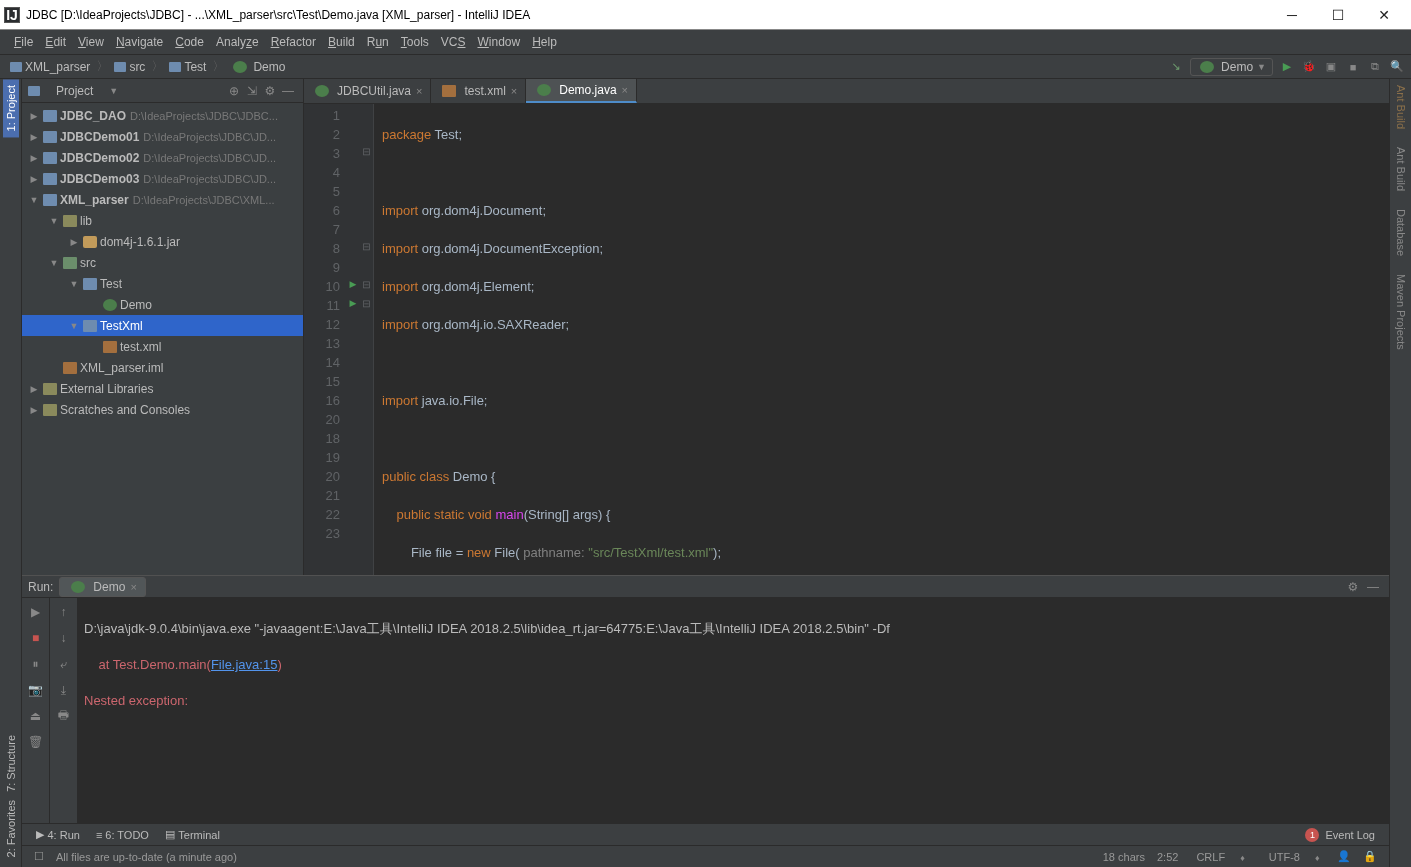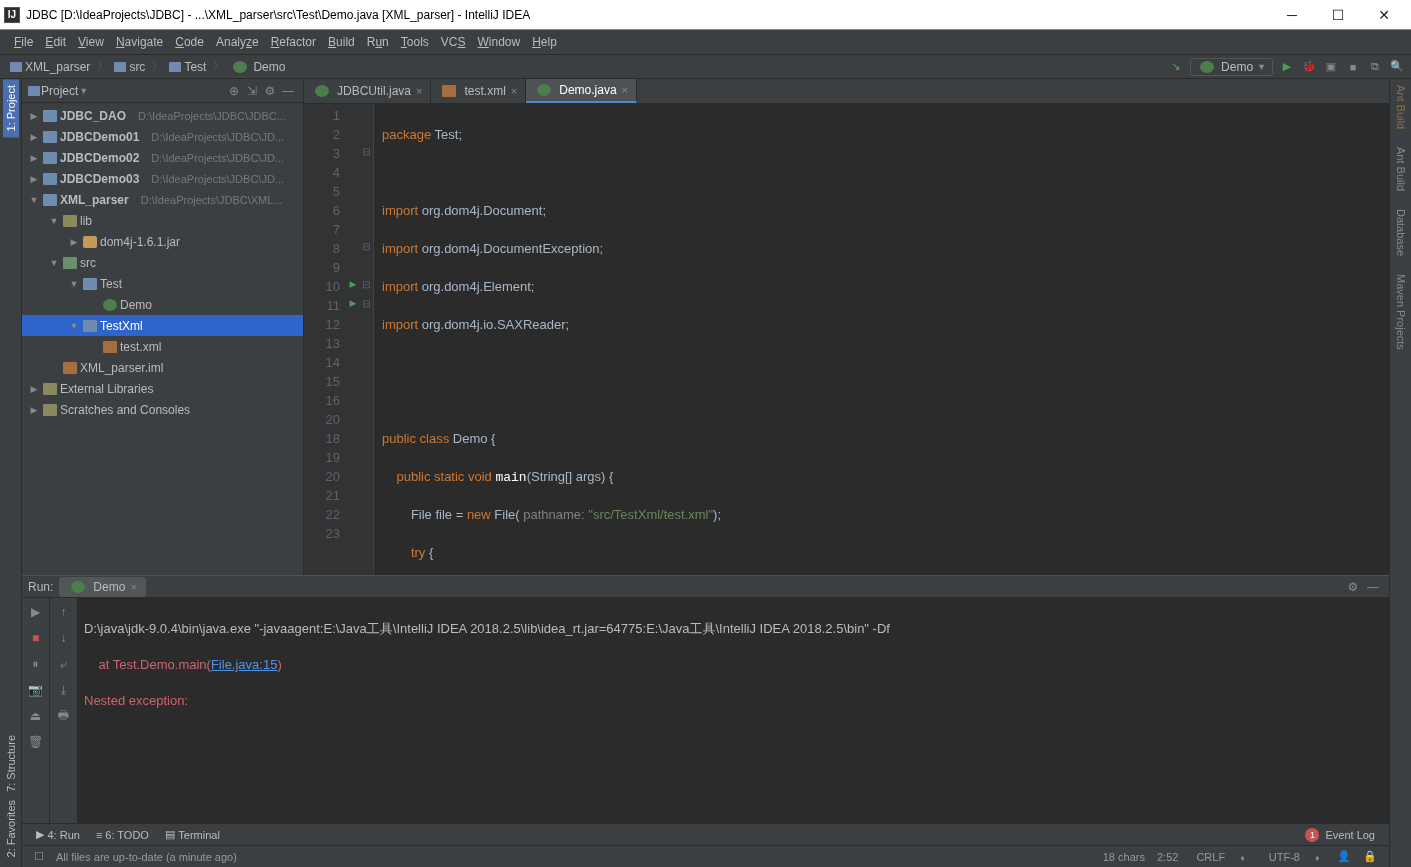--- a/index.html
+++ b/index.html
@@ -1,18 +1,18 @@
 <!DOCTYPE html>
 <html><head>
 <meta charset="utf-8">
 <style>
 * { margin:0; padding:0; box-sizing:border-box; font-family:"Segoe UI",Arial,sans-serif; }
 body { width:1411px; height:867px; background:#3c3f41; color:#bbbbbb; font-size:12px; overflow:hidden; display:flex; flex-direction:column; }
 .titlebar { height:30px; background:#ffffff; color:#000; display:flex; align-items:center; padding:0 4px; border-bottom:1px solid #888; }
-.titlebar .icon { width:16px; height:16px; background:#2b2d30; border:1px solid #555; margin-right:6px; display:flex; align-items:center; justify-content:center; color:#fff; font-size:10px; font-weight:bold; }
+.titlebar .icon { width:16px; height:16px; background:#2b2d30; border:1px solid #555; margin-right:6px; display:flex; align-items:center; justify-content:center; color:#fff; font-size:14px; font-weight:bold; }
 .titlebar .spacer { flex:1; }
 .winbtn { width:46px; height:28px; display:flex; align-items:center; justify-content:center; font-size:14px; color:#222; }
 .menubar { height:25px; background:#3c3f41; display:flex; align-items:center; padding:0 8px; border-bottom:1px solid #2b2b2b; }
 .menubar span { padding:2px 6px; color:#bbbbbb; cursor:default; }
 .menubar span u { text-decoration:underline; }
 .navbar { height:24px; background:#3c3f41; display:flex; align-items:center; padding:0 6px; border-bottom:1px solid #2b2b2b; }
 .bc { display:flex; align-items:center; gap:2px; }
 .bc-item { display:flex; align-items:center; gap:3px; padding:1px 4px; color:#bbb; }
 .bc-sep { color:#666; }
 .folder-icon { width:12px; height:10px; background:#6e8caf; display:inline-block; border-radius:1px; }
@@ -25,54 +25,54 @@
 .body-row { flex:1; display:flex; min-height:0; }
 .leftgutter { width:22px; background:#3c3f41; border-right:1px solid #2b2b2b; display:flex; flex-direction:column; align-items:center; }
 .leftgutter .lbl { writing-mode:vertical-rl; transform:rotate(180deg); font-size:11px; color:#bbb; padding:4px 0; cursor:default; }
 .leftgutter .active { background:#4b6eaf; color:#fff; padding:6px 2px; }
 .rightgutter { width:22px; background:#3c3f41; border-left:1px solid #2b2b2b; display:flex; flex-direction:column; align-items:center; padding-top:2px; gap:10px; }
 .rightgutter .lbl { writing-mode:vertical-rl; font-size:11px; color:#888; padding:4px 0; cursor:default; }
 .center-col { flex:1; display:flex; flex-direction:column; min-width:0; }
 .main-split { flex:1; display:flex; min-height:0; }
 .project-panel { width:282px; background:#3b3f41; border-right:1px solid #2b2b2b; display:flex; flex-direction:column; }
 .pp-header { height:24px; display:flex; align-items:center; padding:0 6px; border-bottom:1px solid #2b2b2b; background:#3c3f41; }
-.pp-header .ttl { display:flex; align-items:center; gap:1px; }
+.pp-header .ttl { display:flex; align-items:center; gap:16px; }
 .pp-header .spacer { flex:1; }
 .pp-header .tbtn { width:18px; height:18px; display:flex; align-items:center; justify-content:center; color:#888; font-size:12px; }
 .tree { flex:1; overflow:auto; font-size:12px; padding-top:2px; }
 .node { display:flex; align-items:center; height:21px; padding-left:4px; white-space:nowrap; color:#bbb; }
 .node.sel { background:#2f65ca; color:#fff; }
 .arrow { width:12px; text-align:center; font-size:9px; color:#888; }
 .nicon { width:14px; height:12px; display:inline-block; margin:0 3px; }
 .nicon.folder { background:#6e8caf; border-radius:1px; }
 .nicon.folder.lib { background:#8a8a5c; }
 .nicon.folder.src { background:#6b8e6b; }
 .nicon.jar { background:#c29b5a; border-radius:2px; }
 .nicon.cls { background:#4b7e4b; border-radius:50%; }
 .nicon.xml { background:#a36f3e; border-radius:1px; }
-.dim { color:#787878; margin-left:12px; font-size:11px; }
+.dim { color:#787878; margin-left:4px; font-size:11px; }
 .editor-area { flex:1; display:flex; flex-direction:column; min-width:0; background:#2b2b2b; }
 .tab-row { height:25px; background:#3c3f41; display:flex; align-items:flex-end; border-bottom:1px solid #2b2b2b; }
 .etab { height:24px; display:flex; align-items:center; padding:0 8px; gap:5px; color:#bbb; border-right:1px solid #2b2b2b; background:#3c3f41; font-size:12px; }
 .etab.active { background:#4e5254; color:#fff; border-bottom:2px solid #4e8cc9; }
 .etab .x { color:#888; font-size:11px; }
 .editor-body { flex:1; display:flex; overflow:hidden; font-family:"Consolas","JetBrains Mono",monospace; font-size:13px; line-height:19px; }
 .gutter { width:42px; background:#313335; color:#606366; text-align:right; padding:2px 6px 0 0; }
 .gutter div { height:19px; }
 .run-gutter { width:14px; background:#313335; }
 .run-gutter div { height:19px; display:flex; align-items:center; justify-content:center; }
 .run-gutter .r { color:#499c54; font-size:9px; }
 .fold-gutter { width:14px; background:#313335; border-right:1px solid #404244; }
 .fold-gutter div { height:19px; color:#606366; font-size:10px; text-align:center; }
 .code { flex:1; background:#2b2b2b; padding:2px 0 0 8px; color:#a9b7c6; white-space:pre; overflow:hidden; }
 .code div { height:19px; }
 .kw { color:#cc7832; }
 .str { color:#6a8759; }
 .cmt { color:#808080; }
-.fn { color:#ffffff;font-family:Liberation Mono, monospace; }
+.fn { color:#d946ef; }
 .run-panel { height:248px; background:#2b2b2b; border-top:1px solid #515151; display:flex; flex-direction:column; }
 .run-header { height:22px; background:#3c3f41; display:flex; align-items:center; padding:0 6px; border-bottom:1px solid #2b2b2b; }
 .run-header .spacer { flex:1; }
 .run-body { flex:1; display:flex; min-height:0; }
 .run-toolbar { width:28px; background:#3c3f41; border-right:1px solid #2b2b2b; display:flex; flex-direction:column; align-items:center; padding-top:4px; gap:6px; }
 .run-toolbar2 { width:28px; background:#3c3f41; border-right:1px solid #2b2b2b; display:flex; flex-direction:column; align-items:center; padding-top:4px; gap:6px; }
 .rbtn { width:20px; height:20px; display:flex; align-items:center; justify-content:center; color:#888; font-size:12px; }
 .console { flex:1; overflow:auto; font-family:"Consolas",monospace; font-size:13px; line-height:18px; padding:4px 6px; color:#bbb; white-space:pre; }
 .err { color:#cc666e; }
 .err-link { color:#5394ec; text-decoration:underline; }
@@ -358,20 +358,21 @@
               <div></div>
           </div>
           <div class="code">
 <div><span class="kw">package</span> Test;</div>
 <div></div>
 <div><span class="kw">import</span> org.dom4j.Document;</div>
 <div><span class="kw">import</span> org.dom4j.DocumentException;</div>
 <div><span class="kw">import</span> org.dom4j.Element;</div>
 <div><span class="kw">import</span> org.dom4j.io.SAXReader;</div>
 <div></div>
+<div><span class="kw">import</span> java.io.File;</div>
 <div></div>
 <div><span class="kw">public class</span> Demo {</div>
 <div>    <span class="kw">public static void</span> <span class="fn">main</span>(String[] args) {</div>
 <div>        File file = <span class="kw">new</span> File( <span class="cmt">pathname:</span> <span class="str">"src/TestXml/test.xml"</span>);</div>
 <div>        <span class="kw">try</span> {</div>
 <div>            SAXReader reader = <span class="kw">new</span> SAXReader();</div>
 
 
 
 

